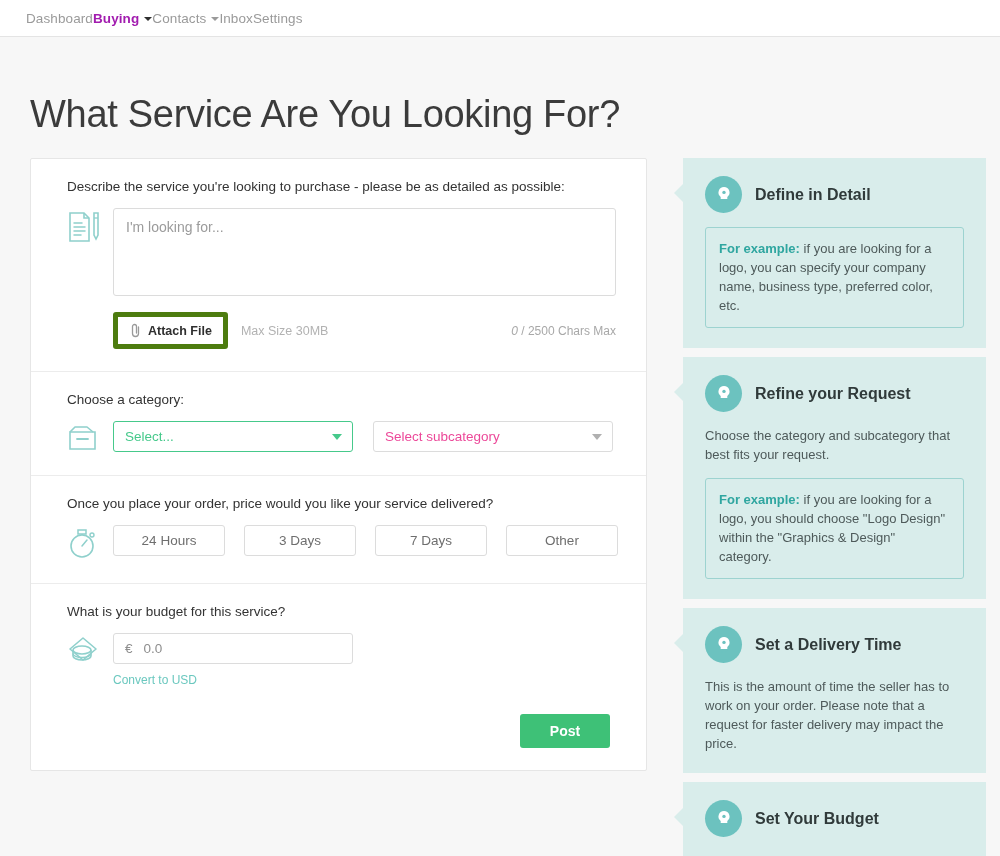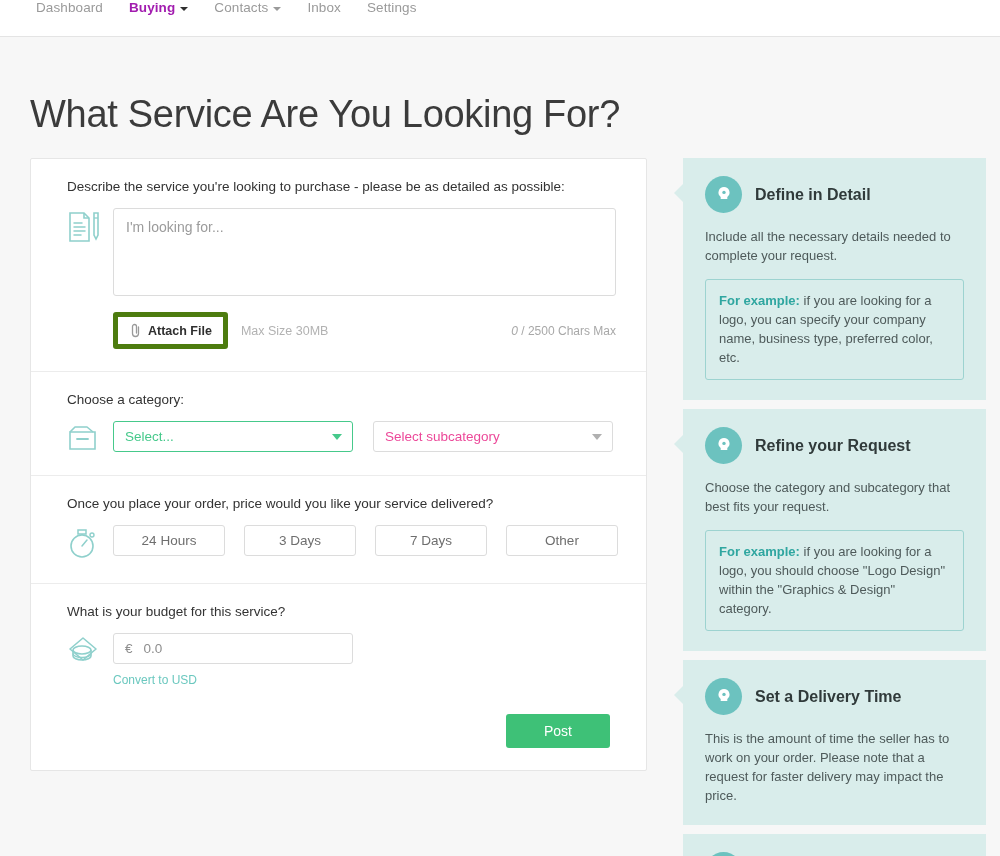--- a/index.html
+++ b/index.html
@@ -10,23 +10,22 @@
     font-family: "Liberation Sans", sans-serif;
     -webkit-font-smoothing: antialiased;
   }
 
   
   .topnav {
     height: 37px;
     background: #ffffff;
     border-bottom: 1px solid #e4e4e4;
     display: flex;
-    align-items: flex-start;
-    padding-left: 36px;
-    gap: 26px;
+    align-items: center;
+    padding-left: 26px;
   }
   .nav-item {
     font-size: 13.5px;
     color: #9a9a9a;
     display: flex;
     align-items: center;
     gap: 5px;
     cursor: pointer;
     letter-spacing: .1px;
   }
@@ -186,23 +185,23 @@
     font-size: 12px;
     color: #6bc8bf;
     cursor: pointer;
   }
   .post-row { display: flex; justify-content: flex-end; margin-top: 26px; }
   .post-btn {
     background: #3ec177;
     color: #fff;
     border: none;
     border-radius: 3px;
-    width: 104px; height: 34px;
+    width: 90px; height: 34px;
     font-size: 14px;
-    font-weight: normal;
+    font-weight: bold;
     font-family: "Liberation Sans", sans-serif;
     cursor: pointer;
   }
 
   
   .sidebar {
     margin-left: 36px;
     width: 303px;
     display: flex;
     flex-direction: column;
@@ -397,21 +396,20 @@
         <div class="tip-head">
           <div class="bulb">
             <svg width="18" height="20" viewBox="0 0 18 20" fill="none">
               <path d="M9 2 a5.5 5.5 0 0 1 3.3 9.9 V14 H5.7 v-2.1 A5.5 5.5 0 0 1 9 2 Z" fill="#ffffff"></path>
               <path d="M6.3 15.4 H11.7 M7.2 17.3 H10.8" stroke="#6cc2bf" stroke-width="1.3" stroke-linecap="round"></path>
               <circle cx="9" cy="7.4" r="1.7" fill="#6cc2bf"></circle>
             </svg>
           </div>
           <div class="tip-title">Define in Detail</div>
         </div>
-        <p class="tip-body">Include all the necessary details needed to complete your request.</p>
         <div class="example">
           <b>For example:</b><span> if you are looking for a logo, you can specify your company name, business type, preferred color, etc.</span>
         </div>
       </div>
 
       <div class="tip-card">
         <div class="tip-head">
           <div class="bulb">
             <svg width="18" height="20" viewBox="0 0 18 20" fill="none">
               <path d="M9 2 a5.5 5.5 0 0 1 3.3 9.9 V14 H5.7 v-2.1 A5.5 5.5 0 0 1 9 2 Z" fill="#ffffff"></path>

